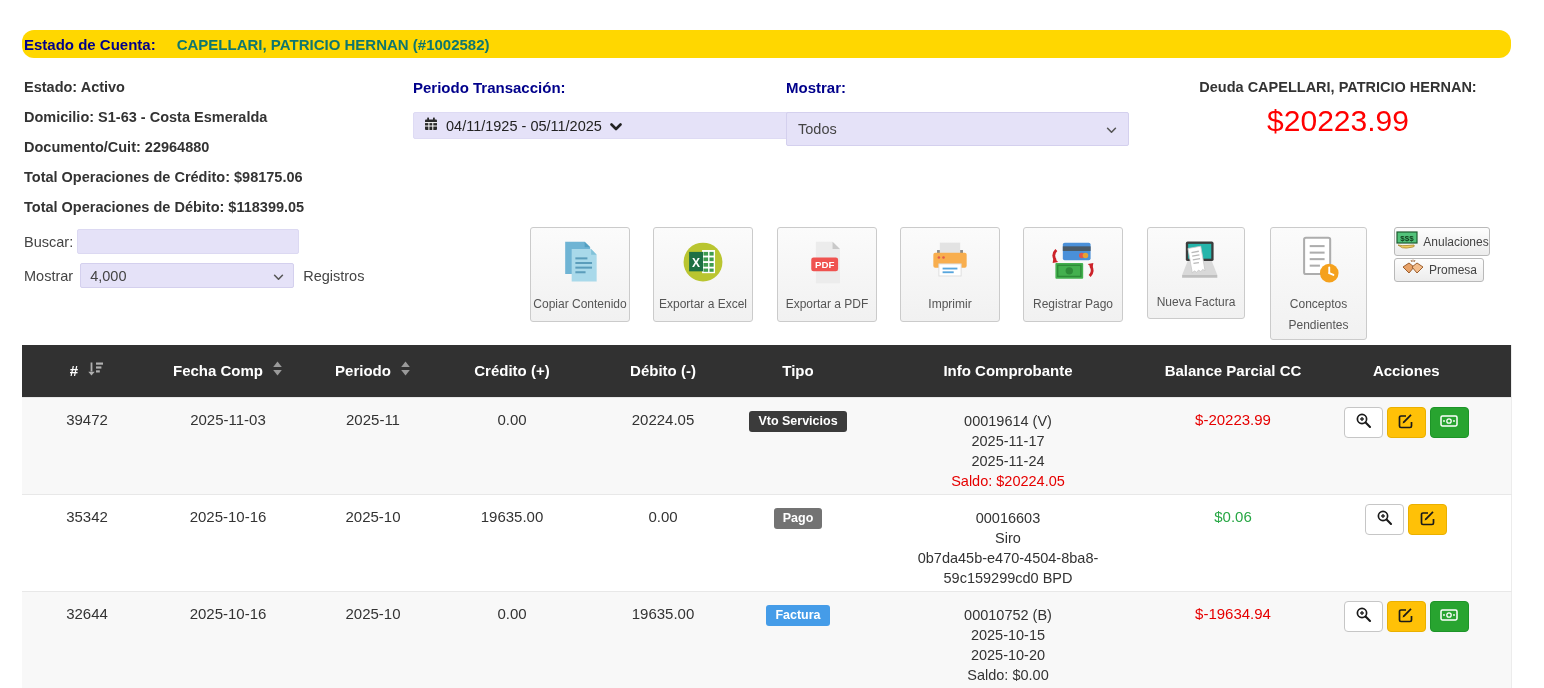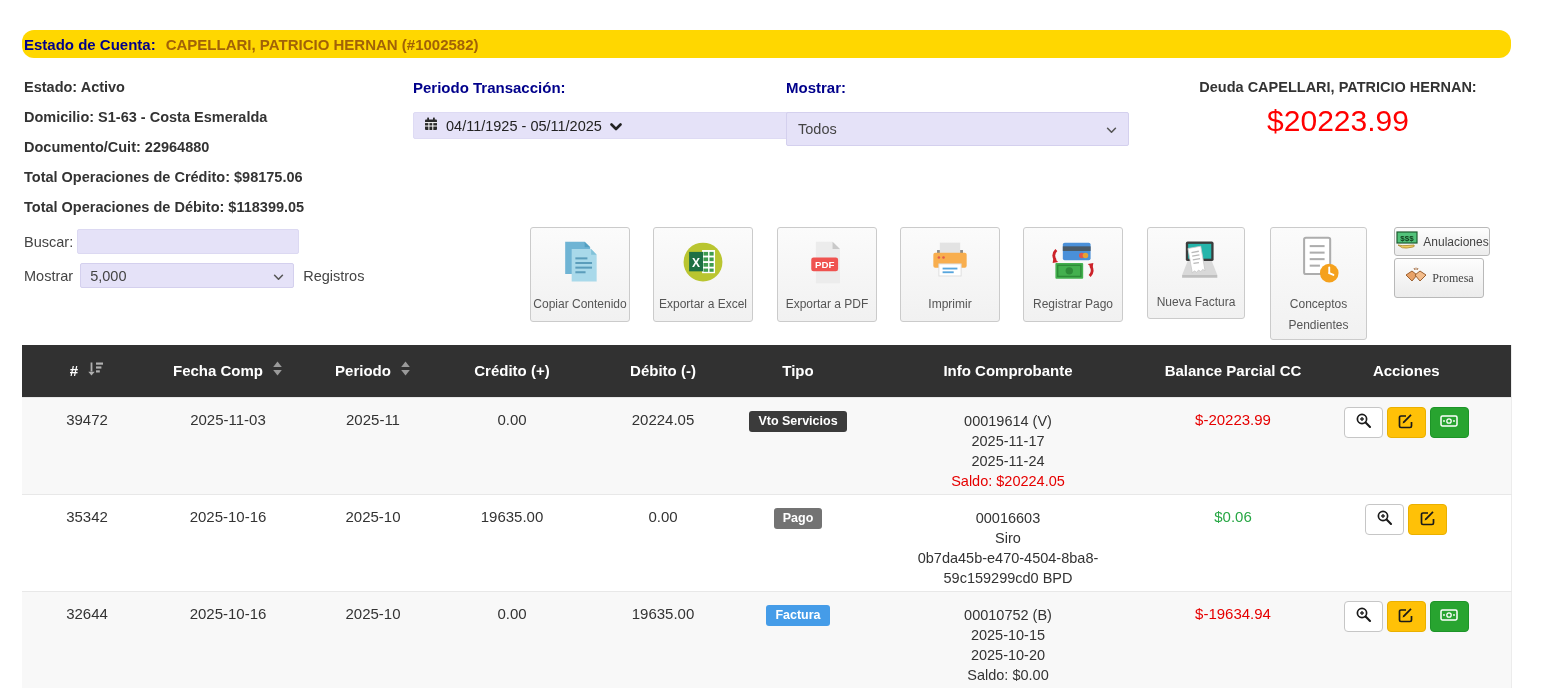--- a/index.html
+++ b/index.html
@@ -11,21 +11,21 @@
   .abs { position:absolute; }
 
   
   .titlebar {
     left:22px; top:30px; width:1489px; height:28px;
     background:#ffd700; border-radius:12px;
     display:flex; align-items:center; padding-left:2px;
     font-size:15px; font-weight:bold;
   }
   .t-label { color:#00008b; }
-  .t-name  { color:#a16207; margin-left:10px; }
+  .t-name  { color:#0f766e; margin-left:21px; }
 
   
   .acct { left:24px; top:72px; }
   .acct div { font-size:14.5px; font-weight:bold; color:#333; line-height:30px; white-space:nowrap; }
 
   .buscar-row { left:24px; top:229px; display:flex; align-items:center; font-size:14.5px; color:#444; }
   .buscar-input {
     width:222px; height:25px; margin-left:4px;
     background:#e5e2f8; border:1px solid #dcd9f2; border-radius:2px;
     font-family:"Liberation Sans",sans-serif; font-size:14px; padding:0 8px; color:#333; outline:none;
@@ -122,21 +122,21 @@
   </div>
 
   <div class="abs buscar-row">
     <span>Buscar:</span>
     <input class="buscar-input" type="text" value="" style="">
   </div>
 
   <div class="abs mostrar-row">
     <span>Mostrar</span>
     <div class="pagesize-select">
-      <span>5,000</span>
+      <span>4,000</span>
       <span><svg width="11" height="7" viewBox="0 0 12 8">
             <path d="M1.5 1.5 L6 6 L10.5 1.5" fill="none" stroke="#555" stroke-width="1.8" stroke-linecap="round" stroke-linejoin="round"></path>
           </svg></span>
     </div>
     <span class="registros">Registros</span>
   </div>
 
   <div class="abs filter-label periodo-label">Periodo Transacción:</div>
   <div class="abs daterange-box">
     <span><svg width="14" height="14" viewBox="0 0 14 14">
@@ -289,21 +289,21 @@
 
   <button class="minibtn" style="left:1394px;top:227px;width:96px;height:29px;">
     <span><svg width="24" height="19" viewBox="0 0 24 19">
           <rect x="2" y="1" width="20" height="11" fill="#52c27a" stroke="#1e5c30" stroke-width="1.2"></rect>
           <text x="12" y="9.5" font-size="8" font-weight="bold" fill="#0f3d1c" text-anchor="middle" font-family="Liberation Sans, sans-serif">$$$</text>
           <path d="M3 14 q4 4 9 3 l6 -1 q2 -0.5 1 -2 l-7 0.5 q-5 0.5 -9 -0.5 z" fill="#f2cf63" stroke="#a8862a" stroke-width="0.8"></path>
         </svg></span>
     <span>Anulaciones</span>
   </button>
 
-  <button class="minibtn" style="left:1394px;top:258px;width:90px;height:40px;font-family:Liberation Serif, serif;">
+  <button class="minibtn" style="left:1394px;top:258px;width:90px;height:24px;">
     <span><svg width="24" height="19" viewBox="0 0 24 19">
           <path d="M2 8 l6 -4 5 4 -5 6 z" fill="#e8a268" stroke="#9c5f2e" stroke-width="1"></path>
           <path d="M22 8 l-6 -4 -5 4 5 6 z" fill="#f3bd8c" stroke="#9c5f2e" stroke-width="1"></path>
           <g stroke="#9c5f2e" stroke-width="0.9">
             <line x1="11" y1="3" x2="10" y2="1"></line>
             <line x1="13" y1="3" x2="14" y2="1"></line>
             <line x1="12" y1="2.6" x2="12" y2="0.6"></line>
           </g>
         </svg></span>
     <span>Promesa</span>

